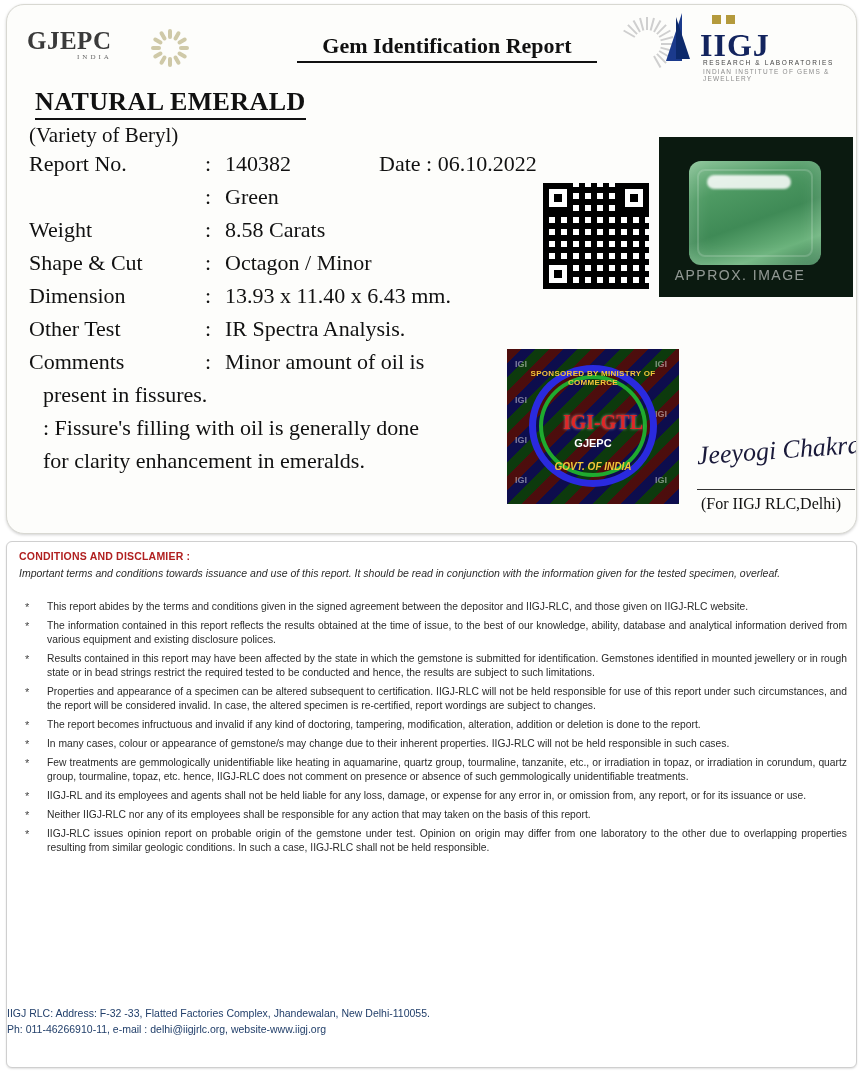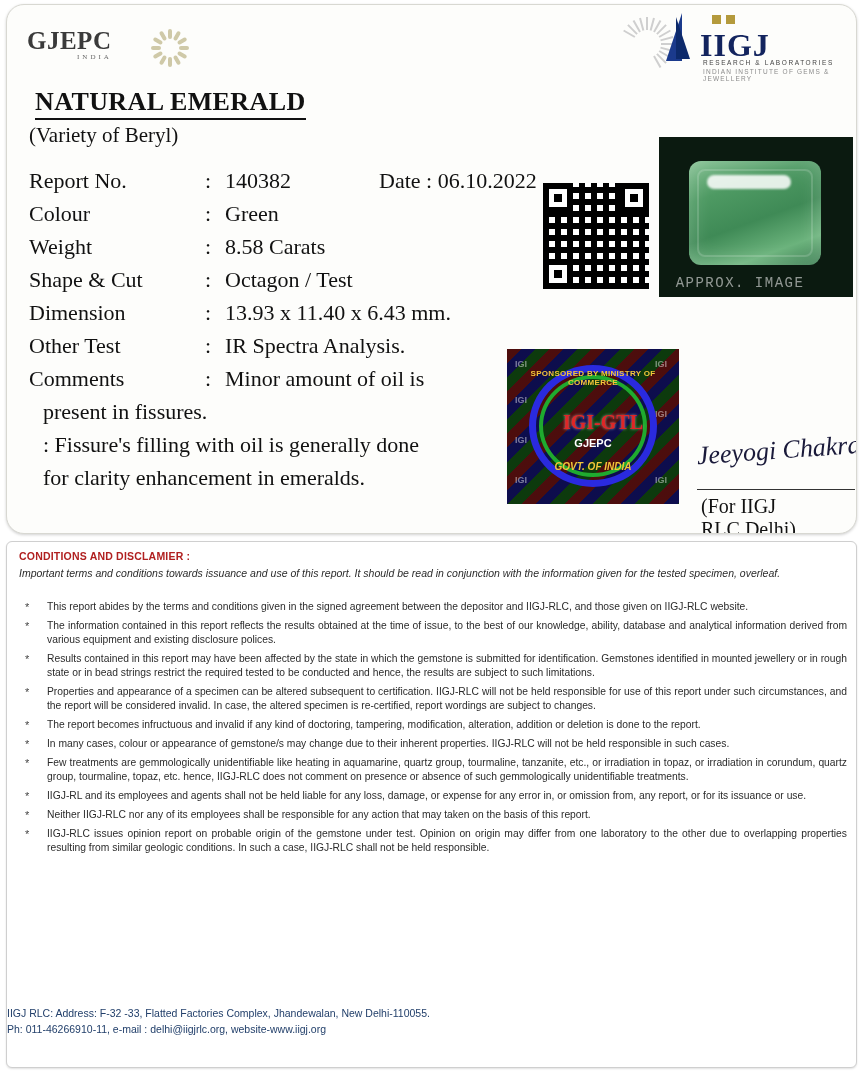--- a/index.html
+++ b/index.html
@@ -164,21 +164,21 @@
   }
   .variety {
     position: absolute;
     left: 22px; top: 118px;
     font-size: 21px;
   }
 
   
   .specs {
     position: absolute;
-    left: 22px; top: 163px;
+    left: 22px; top: 146px;
     width: 520px;
   }
   .srow {
     position: relative;
     height: 33px;
     font-size: 22px;
   }
   .slabel {
     position: absolute;
     left: 0; top: 0;
@@ -264,24 +264,24 @@
   .gem::after {
     content: "";
     position: absolute;
     left: 8px; top: 8px;
     right: 8px; bottom: 8px;
     border: 2px solid rgba(255,255,255,0.16);
     border-radius: 8px;
   }
   .approx {
     position: absolute;
-    left: 0; bottom: 6px;
+    left: 0; bottom: 14px;
     width: 162px;
     text-align: center;
-    font-family: Liberation Mono, monospace;
+    font-family: Liberation Sans, sans-serif;
     font-size: 14px;
     letter-spacing: 1.5px;
     color: rgba(255,255,255,0.55);
   }
 
   
   .holo {
     position: absolute;
     left: 500px; top: 344px;
     width: 172px; height: 155px;
@@ -365,21 +365,21 @@
     font-family: "Liberation Serif", serif;
     font-style: italic;
     font-size: 26px;
     color: #1a1a3a;
     transform: rotate(-4deg);
     white-space: nowrap;
   }
   .sign-label {
     position: absolute;
     left: 694px; top: 490px;
-    font-size: 20px;
+    font-size: 16px;
     color: #111;
   }
   .sign-rule {
     position: absolute;
     left: 690px; top: 484px;
     width: 158px;
     border-top: 1px solid #333;
   }
 
   
@@ -463,20 +463,21 @@
         <span style="transform:rotate(150deg)"></span>
         <span style="transform:rotate(180deg)"></span>
         <span style="transform:rotate(210deg)"></span>
         <span style="transform:rotate(240deg)"></span>
         <span style="transform:rotate(270deg)"></span>
         <span style="transform:rotate(300deg)"></span>
         <span style="transform:rotate(330deg)"></span>
       </div>
     </div>
 
+    <div class="report-title">Gem Identification Report</div>
 
     <div class="iigj-logo">
       <div class="iigj-rays">
         <i style="transform:rotate(-60deg)"></i>
         <i style="transform:rotate(-45deg)"></i>
         <i style="transform:rotate(-30deg)"></i>
         <i style="transform:rotate(-15deg)"></i>
         <i style="transform:rotate(0deg)"></i>
         <i style="transform:rotate(15deg)"></i>
         <i style="transform:rotate(30deg)"></i>
@@ -510,35 +511,34 @@
       <span class="slabel">Report No.</span>
       <span class="scolon">:</span>
       <span class="sval">140382</span>
       <span class="date-line">
         <span>Date :</span>
         <span>06.10.2022</span>
       </span>
     </div>
 
     <div class="srow">
-      <span class="slabel">Colour</span>
       <span class="scolon">:</span>
       <span class="sval">Green</span>
     </div>
 
     <div class="srow">
       <span class="slabel">Weight</span>
       <span class="scolon">:</span>
       <span class="sval">8.58 Carats</span>
     </div>
 
     <div class="srow">
       <span class="slabel">Shape &amp; Cut</span>
       <span class="scolon">:</span>
-      <span class="sval">Octagon / Test</span>
+      <span class="sval">Octagon / Minor</span>
     </div>
 
     <div class="srow">
       <span class="slabel">Dimension</span>
       <span class="scolon">:</span>
       <span class="sval">13.93 x 11.40 x 6.43 mm.</span>
     </div>
 
     <div class="srow">
       <span class="slabel">Other Test</span>

